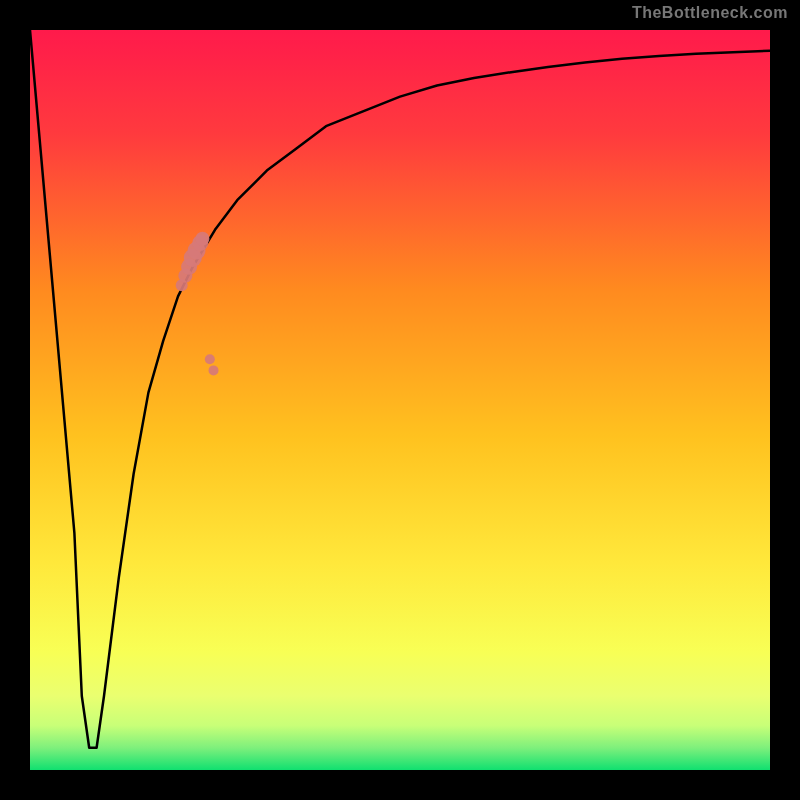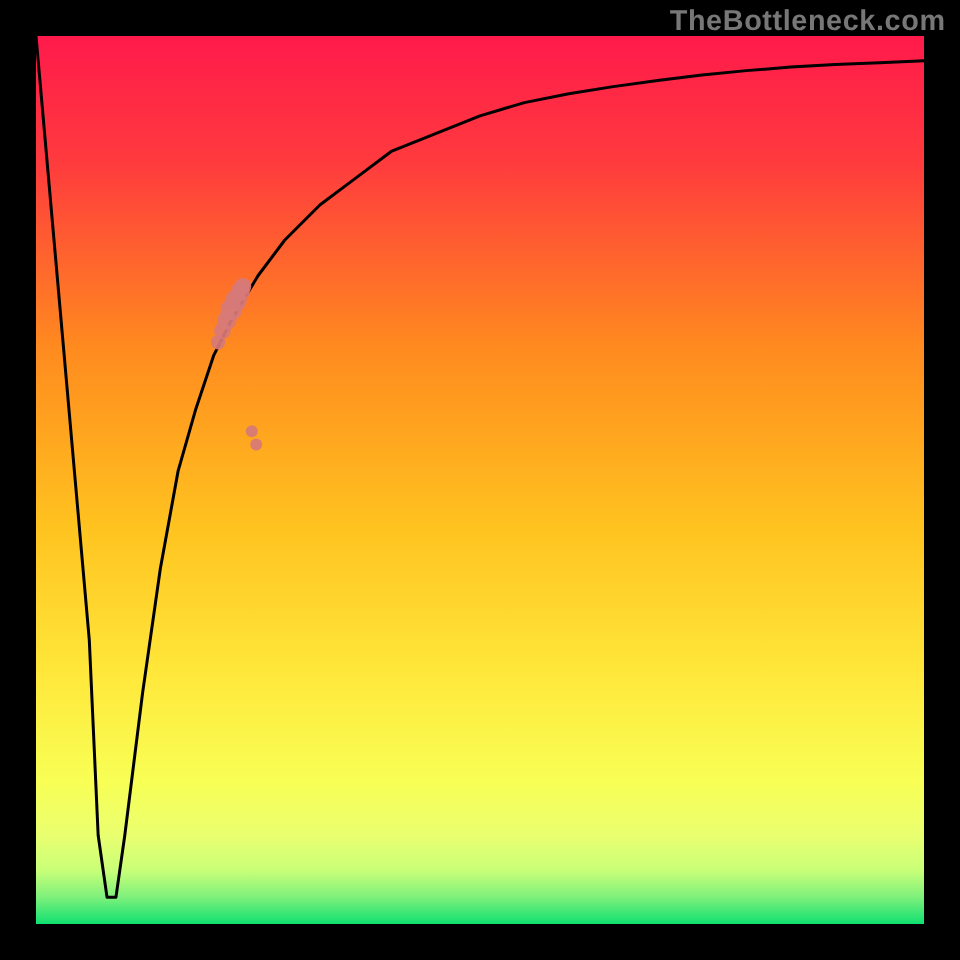--- a/index.html
+++ b/index.html
@@ -15,21 +15,21 @@
     position: relative;
     width: 800px;
     height: 800px;
     background: #000;
   }
   .watermark {
     position: absolute;
     top: 4px;
     right: 12px;
     color: #777;
-    font-size: 24px;
+    font-size: 16px;
     font-weight: bold;
     letter-spacing: 0.5px;
     z-index: 30;
     user-select: none;
   }
   .plot-area {
     position: absolute;
     left: 30px;
     top: 30px;
     width: 740px;

